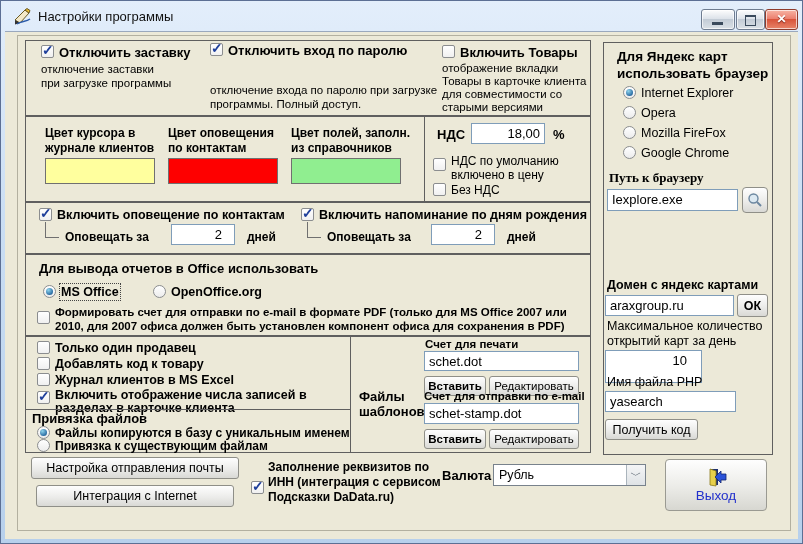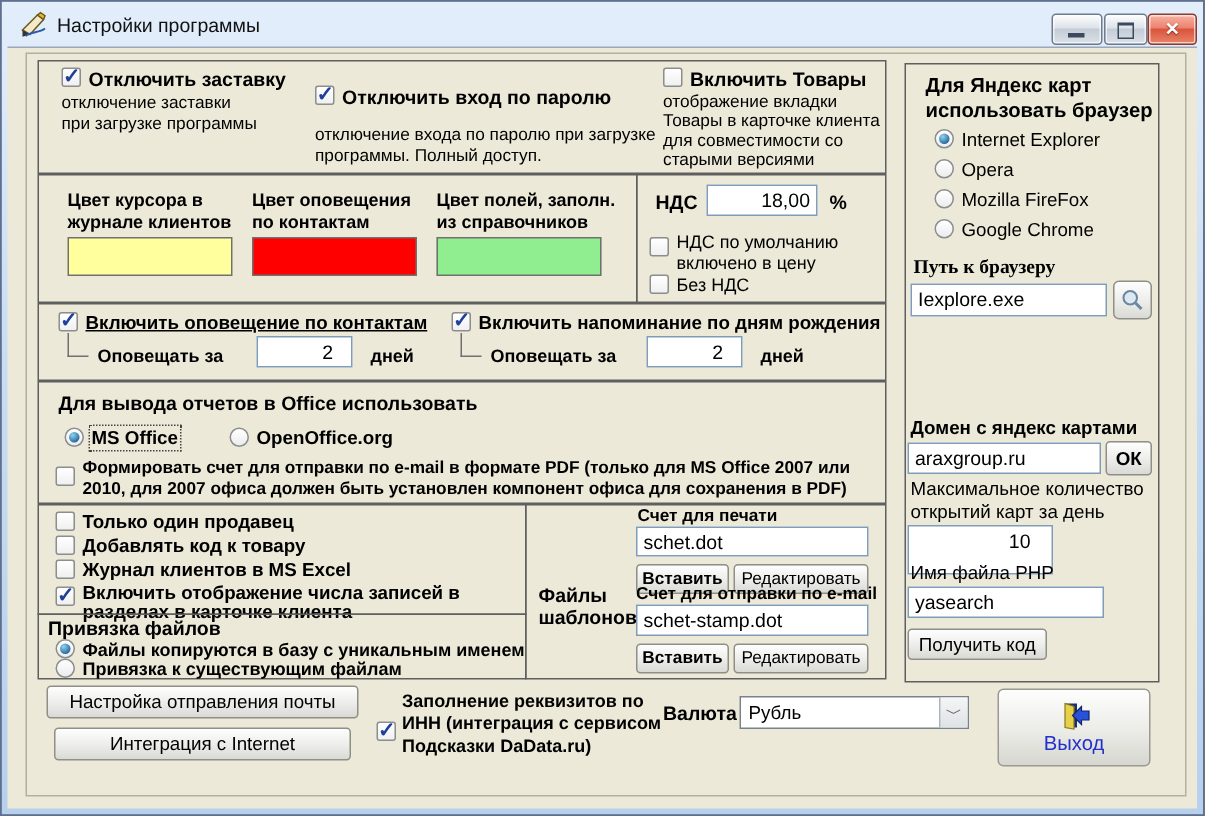--- a/index.html
+++ b/index.html
@@ -75,21 +75,21 @@
     <div class="outer"></div>
 
     <div class="gbox" style="left:20px;top:8px;width:566px;height:76px;"></div>
     <div class="row" style="left:36px;top:13px;">
       <span class="cb checked"></span>
       <span class="t b" style="position:static;font-size:13px;">Отключить заставку</span>
     </div>
     <div class="t desc" style="left:36px;top:31px;">отключение заставки
 при загрузке программы</div>
 
-    <div class="row" style="left:205px;top:25px;">
+    <div class="row" style="left:205px;top:11px;">
       <span class="cb checked"></span>
       <span class="t b" style="position:static;font-size:13px;">Отключить вход по паролю</span>
     </div>
     <div class="t desc" style="left:205px;top:31px;margin-top:21px;">отключение входа по паролю при загрузке
 программы. Полный доступ.</div>
 
     <div class="row" style="left:437px;top:13px;">
       <span class="cb"></span>
       <span class="t b" style="position:static;font-size:13px;">Включить Товары</span>
     </div>
@@ -117,21 +117,21 @@
       <span class="cb" style="margin-top:4px;"></span>
       <span class="t" style="position:static;white-space:pre-line;line-height:14px;">НДС по умолчанию
 включено в цену</span>
     </div>
     <div class="row" style="left:428px;top:151px;">
       <span class="cb"></span>
       <span class="t" style="position:static;">Без НДС</span>
     </div>
 
     <div class="gbox" style="left:20px;top:170px;width:566px;height:52px;"></div>
-    <div class="row" style="left:34px;top:176px;text-decoration:underline;">
+    <div class="row" style="left:34px;top:176px;">
       <span class="cb checked"></span>
       <span class="t b" style="position:static;font-size:12.5px;">Включить оповещение по контактам</span>
     </div>
     <div class="conn" style="left:40px;top:190px;"></div>
     <div class="t b" style="left:60px;top:198px;">Оповещать за</div>
     <div class="field num" style="left:166px;top:192px;width:64px;height:21px;padding-right:12px;">2</div>
     <div class="t b" style="left:242px;top:198px;">дней</div>
 
     <div class="row" style="left:296px;top:176px;">
       <span class="cb checked"></span>

